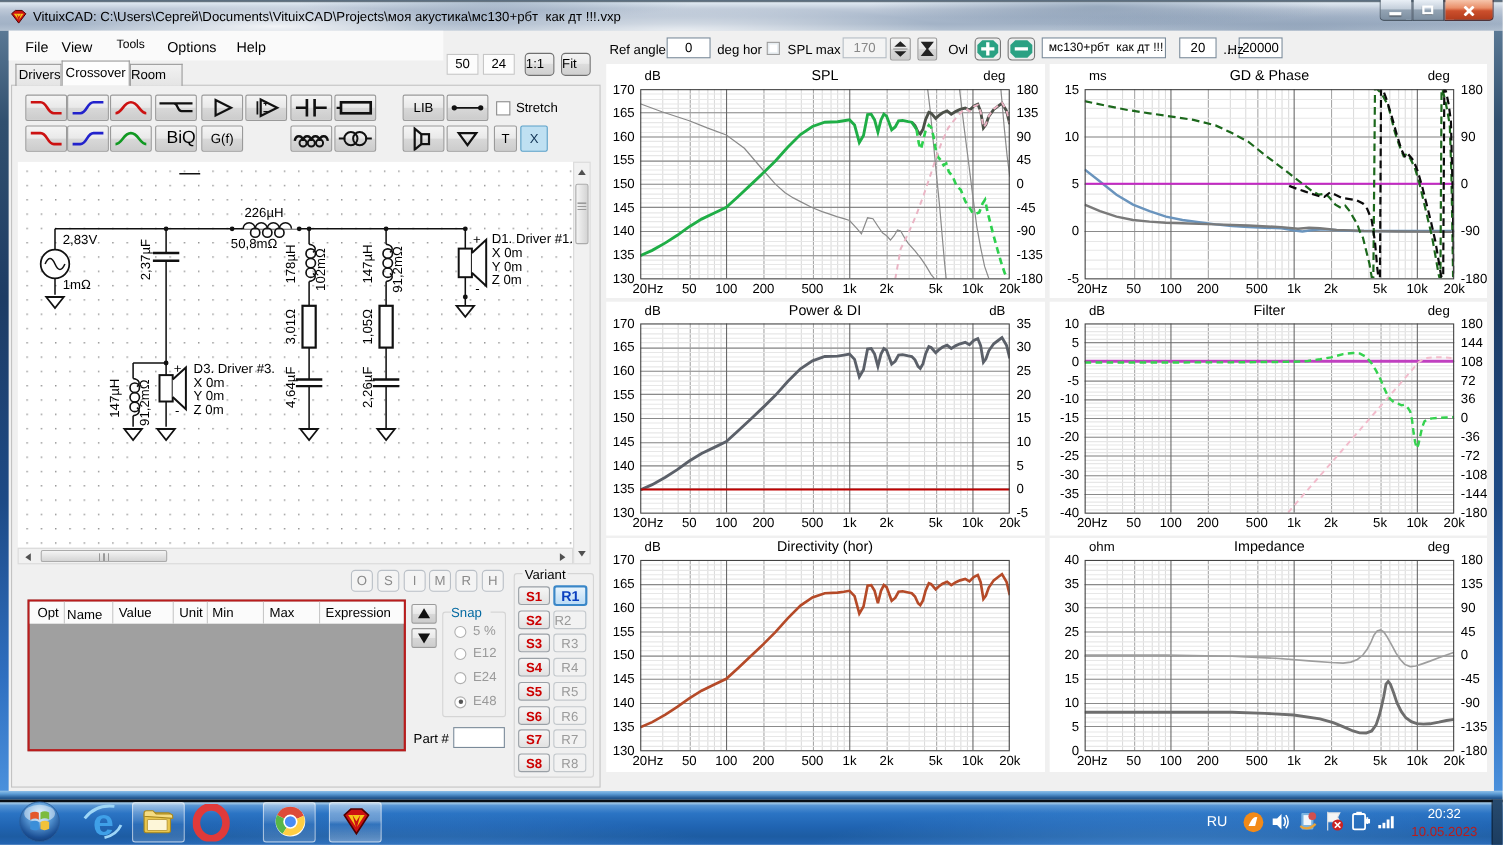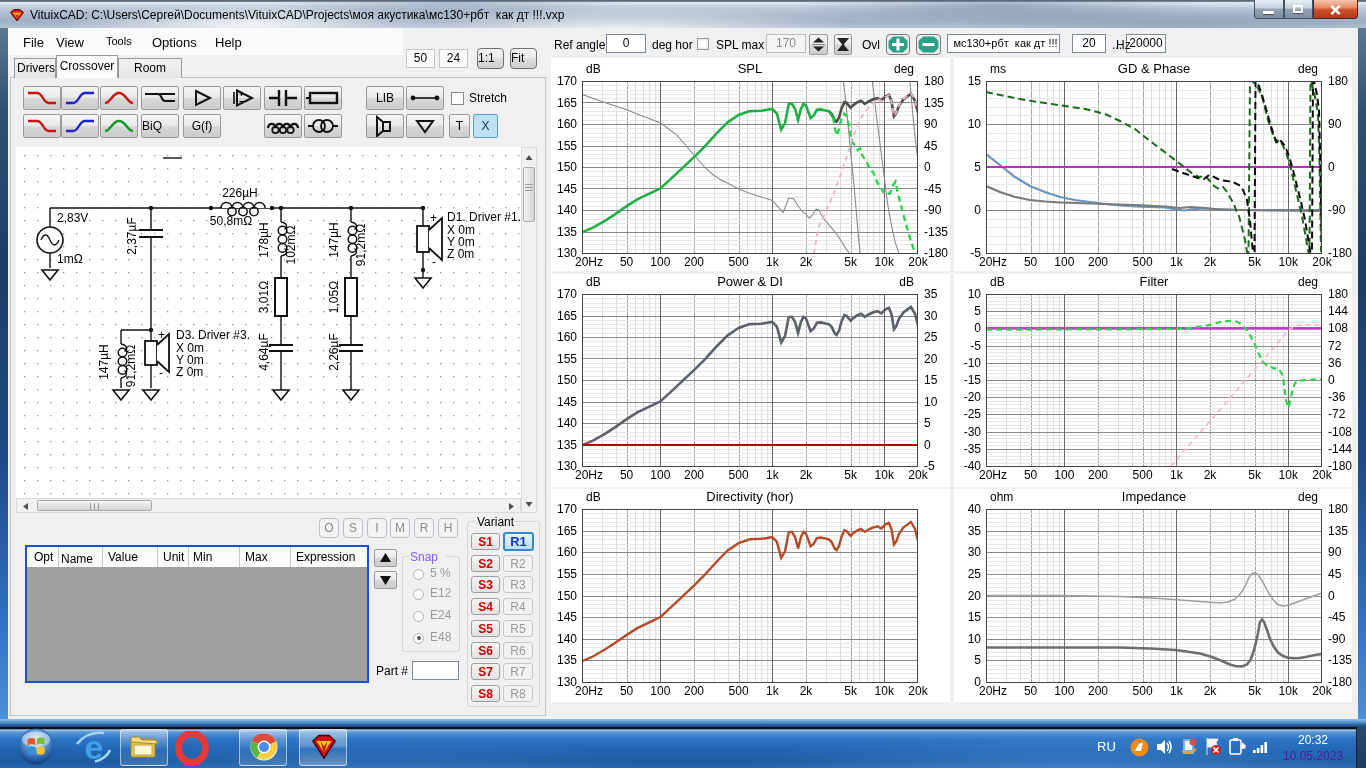--- a/index.html
+++ b/index.html
@@ -76,21 +76,21 @@
   </svg>
 <div class="inp" style="left:947px;top:34px;width:113px;height:19px;text-align:center;padding-left:4px;font-size:11px">мс130+рбт&nbsp; как дт !!!</div>
 <div class="inp" style="left:1072px;top:34px;width:34px;height:19px">20</div>
 <div class="lbl" style="left:1112px;top:38px">...</div>
 <div class="inp" style="left:1126px;top:34px;width:40px;height:19px">20000</div>
 <div class="lbl" style="left:1116px;top:38px">Hz</div>
 
 <div class="abs" style="left:10px;top:77px;width:536px;height:639px;border:1px solid #c3c3c3;background:#f0f0f0"></div>
 <div class="abs" style="left:14px;top:58px;width:42px;height:20px;background:linear-gradient(180deg,#f2f2f2,#e4e4e4);border:1px solid #9a9a9a;border-bottom:none;font-size:12px;text-align:right;line-height:19px">Drivers</div>
 <div class="abs" style="left:56px;top:55px;width:62px;height:23px;background:#fdfdfd;border:1px solid #9a9a9a;border-bottom:none;font-size:12px;text-align:center;line-height:21px;z-index:2">Crossover</div>
-<div class="abs" style="left:118px;top:58px;width:64px;height:20px;background:linear-gradient(180deg,#f2f2f2,#e4e4e4);border:1px solid #9a9a9a;border-bottom:none;font-size:12px;text-align:center;line-height:19px">Room</div>
+<div class="abs" style="left:118px;top:58px;width:48px;height:20px;background:linear-gradient(180deg,#f2f2f2,#e4e4e4);border:1px solid #9a9a9a;border-bottom:none;font-size:12px;text-align:left;line-height:19px">Room</div>
 
 <div class="tbtn" style="left:23px;top:86px;width:38px;height:24px">
     <svg width="36" height="22" viewBox="0 0 36 22" style="display:block;margin:auto;margin-top:0px">
       <path d="M4,6 H13 C19,6 19,16 25,16 H32" stroke="#cc1111" stroke-width="2.4" fill="none"></path>
     </svg>
   </div>
 <div class="tbtn" style="left:61px;top:86px;width:38px;height:24px">
     <svg width="36" height="22" viewBox="0 0 36 22" style="display:block;margin:auto;margin-top:0px">
       <path d="M4,16 H11 C17,16 17,6 23,6 H32" stroke="#2222cc" stroke-width="2.4" fill="none"></path>
     </svg>
@@ -147,21 +147,21 @@
     <svg width="36" height="22" viewBox="0 0 36 22" style="display:block;margin:auto;margin-top:0px">
       <path d="M4,16 H11 C17,16 17,6 23,6 H32" stroke="#2222cc" stroke-width="2.4" fill="none"></path>
     </svg>
   </div>
 <div class="tbtn" style="left:100px;top:114px;width:38px;height:24px">
     <svg width="36" height="22" viewBox="0 0 36 22" style="display:block;margin:auto;margin-top:0px">
       <path d="M4,16 C10,16 11,6 18,6 C25,6 26,16 32,16" stroke="#119922" stroke-width="2.4" fill="none"></path>
     </svg>
   </div>
 <div class="tbtn" style="left:141px;top:114px;width:38px;height:24px">
-    <div style="font-size:12px;line-height:22px;text-align:left">BiQ</div>
+    <div style="font-size:16px;line-height:22px;text-align:right">BiQ</div>
   </div>
 <div class="tbtn" style="left:183px;top:114px;width:38px;height:24px">
     <div style="font-size:12px;line-height:22px;text-align:center">G(f)</div>
   </div>
 <div class="tbtn" style="left:264px;top:114px;width:38px;height:24px">
     <svg width="36" height="22" viewBox="0 0 36 22" style="display:block;margin:auto;margin-top:0px">
       <path d="M3,13 a3.8,5 0 0 1 7.5,0 a3.8,5 0 0 1 7.5,0 a3.8,5 0 0 1 7.5,0 a3.8,5 0 0 1 7.5,0" stroke="#111" stroke-width="2.2" fill="none"></path>
       <circle cx="10.5" cy="15" r="3.2" stroke="#111" stroke-width="1.8" fill="none"></circle>
       <circle cx="18" cy="15" r="3.2" stroke="#111" stroke-width="1.8" fill="none"></circle>
       <circle cx="25.5" cy="15" r="3.2" stroke="#111" stroke-width="1.8" fill="none"></circle>
@@ -305,21 +305,21 @@
     </svg>
 </div>
 
 <div class="abs" style="left:319px;top:518px;width:20px;height:20px;border:1px solid #b9bfc6;border-radius:4px;background:#f4f4f4;color:#8a8a8a;font-size:12px;text-align:center;line-height:19px">O</div>
 <div class="abs" style="left:343px;top:518px;width:20px;height:20px;border:1px solid #b9bfc6;border-radius:4px;background:#f4f4f4;color:#8a8a8a;font-size:12px;text-align:center;line-height:19px">S</div>
 <div class="abs" style="left:367px;top:518px;width:20px;height:20px;border:1px solid #b9bfc6;border-radius:4px;background:#f4f4f4;color:#8a8a8a;font-size:12px;text-align:center;line-height:19px">I</div>
 <div class="abs" style="left:390px;top:518px;width:20px;height:20px;border:1px solid #b9bfc6;border-radius:4px;background:#f4f4f4;color:#8a8a8a;font-size:12px;text-align:center;line-height:19px">M</div>
 <div class="abs" style="left:414px;top:518px;width:20px;height:20px;border:1px solid #b9bfc6;border-radius:4px;background:#f4f4f4;color:#8a8a8a;font-size:12px;text-align:center;line-height:19px">R</div>
 <div class="abs" style="left:438px;top:518px;width:20px;height:20px;border:1px solid #b9bfc6;border-radius:4px;background:#f4f4f4;color:#8a8a8a;font-size:12px;text-align:center;line-height:19px">H</div>
 
-<div class="abs" style="left:25px;top:545px;width:344px;height:138px;background:#a0a0a0;border:2px solid #1d4ed8">
+<div class="abs" style="left:25px;top:545px;width:344px;height:138px;background:#a0a0a0;border:2px solid #b91c1c">
  <div class="abs" style="left:0;top:0;width:340px;height:20px;background:#fbfbfb"></div>
  <div class="lbl" style="left:7px;top:3px">Opt</div>
  <div class="lbl" style="left:34px;top:5px">Name</div>
  <div class="lbl" style="left:81px;top:3px">Value</div>
  <div class="lbl" style="left:136px;top:3px">Unit</div>
  <div class="lbl" style="left:166px;top:3px">Min</div>
  <div class="lbl" style="left:218px;top:3px">Max</div>
  <div class="lbl" style="left:269px;top:3px">Expression</div>
  <div class="abs" style="left:31px;top:0;width:1px;height:20px;background:#c8c8c8"></div>
  <div class="abs" style="left:75px;top:0;width:1px;height:20px;background:#c8c8c8"></div>
@@ -330,21 +330,21 @@
 </div>
 
 <div class="tbtn" style="left:374px;top:549px;width:23px;height:18px"><svg width="21" height="16">
       <path d="M10.5,3 L16,12 L5,12 Z" fill="#111"></path>
     </svg></div>
 <div class="tbtn" style="left:374px;top:571px;width:23px;height:18px"><svg width="21" height="16">
       <path d="M10.5,13 L16,4 L5,4 Z" fill="#111"></path>
     </svg></div>
 
 <div class="abs" style="left:402px;top:556px;width:58px;height:96px;border:1px solid #d5d5d5;border-radius:3px"></div>
-<div class="abs" style="left:410px;top:550px;width:36px;background:#f0f0f0;font-size:12px;color:#8b5cf6;position:absolute">Snap</div>
+<div class="abs" style="left:410px;top:550px;width:36px;background:#f0f0f0;font-size:12px;color:#0369a1;position:absolute">Snap</div>
 
 <div class="abs" style="left:413px;top:568.5px;width:11px;height:11px;border:1px solid #b0b0b0;border-radius:50%;background:#fff"></div>
 <div class="lbl" style="left:430px;top:566px;color:#9a9a9a">5 %</div>
 <div class="abs" style="left:413px;top:588.5px;width:11px;height:11px;border:1px solid #b0b0b0;border-radius:50%;background:#fff"></div>
 <div class="lbl" style="left:430px;top:586px;color:#9a9a9a">E12</div>
 <div class="abs" style="left:413px;top:610.5px;width:11px;height:11px;border:1px solid #b0b0b0;border-radius:50%;background:#fff"></div>
 <div class="lbl" style="left:430px;top:608px;color:#9a9a9a">E24</div>
 <div class="abs" style="left:413px;top:632.5px;width:11px;height:11px;border:1px solid #b0b0b0;border-radius:50%;background:#fff">
     <div style="position:absolute;left:2.5px;top:2.5px;width:4px;height:4px;border-radius:50%;background:#555"></div>
   </div>
@@ -352,21 +352,21 @@
 
 <div class="lbl" style="left:376px;top:664px">Part #</div>
 <div class="inp" style="left:412px;top:661px;width:47px;height:19px"></div>
 
 <div class="abs" style="left:467px;top:521px;width:73px;height:186px;border:1px solid #d5d5d5;border-radius:3px"></div>
 <div class="abs" style="left:475px;top:515px;font-size:12px;color:#000;position:absolute;background:#f0f0f0;padding:0 2px">Variant</div>
 
 <div class="abs" style="left:471px;top:533px;width:29px;height:17px;background:linear-gradient(180deg,#f6f6f6,#e2e2e2);border:1px solid #9aa0a6;border-radius:3px;color:#c00;font-size:12px;font-weight:bold;text-align:center;line-height:16px">S1</div>
 <div class="abs" style="left:503px;top:532px;width:31px;height:19px;background:linear-gradient(180deg,#e8f4fd,#bcdcf5);border:2px solid #3a87c8;border-radius:3px;color:#0a3fbf;font-size:13px;font-weight:bold;text-align:center;line-height:15px">R1</div>
 <div class="abs" style="left:471px;top:555px;width:29px;height:17px;background:linear-gradient(180deg,#f6f6f6,#e2e2e2);border:1px solid #9aa0a6;border-radius:3px;color:#c00;font-size:12px;font-weight:bold;text-align:center;line-height:16px">S2</div>
-<div class="abs" style="left:503px;top:555px;width:30px;height:17px;background:#f2f2f2;border:1px solid #c3c8cc;border-radius:3px;color:#9a9a9a;font-size:12px;text-align:center;line-height:16px">R2</div>
+<div class="abs" style="left:503px;top:555px;width:30px;height:17px;background:#f2f2f2;border:1px solid #c3c8cc;border-radius:3px;color:#9a9a9a;font-size:12px;text-align:left;line-height:16px">R2</div>
 <div class="abs" style="left:471px;top:576px;width:29px;height:17px;background:linear-gradient(180deg,#f6f6f6,#e2e2e2);border:1px solid #9aa0a6;border-radius:3px;color:#c00;font-size:12px;font-weight:bold;text-align:center;line-height:16px">S3</div>
 <div class="abs" style="left:503px;top:576px;width:30px;height:17px;background:#f2f2f2;border:1px solid #c3c8cc;border-radius:3px;color:#9a9a9a;font-size:12px;text-align:center;line-height:16px">R3</div>
 <div class="abs" style="left:471px;top:598px;width:29px;height:17px;background:linear-gradient(180deg,#f6f6f6,#e2e2e2);border:1px solid #9aa0a6;border-radius:3px;color:#c00;font-size:12px;font-weight:bold;text-align:center;line-height:16px">S4</div>
 <div class="abs" style="left:503px;top:598px;width:30px;height:17px;background:#f2f2f2;border:1px solid #c3c8cc;border-radius:3px;color:#9a9a9a;font-size:12px;text-align:center;line-height:16px">R4</div>
 <div class="abs" style="left:471px;top:620px;width:29px;height:17px;background:linear-gradient(180deg,#f6f6f6,#e2e2e2);border:1px solid #9aa0a6;border-radius:3px;color:#c00;font-size:12px;font-weight:bold;text-align:center;line-height:16px">S5</div>
 <div class="abs" style="left:503px;top:620px;width:30px;height:17px;background:#f2f2f2;border:1px solid #c3c8cc;border-radius:3px;color:#9a9a9a;font-size:12px;text-align:center;line-height:16px">R5</div>
 <div class="abs" style="left:471px;top:642px;width:29px;height:17px;background:linear-gradient(180deg,#f6f6f6,#e2e2e2);border:1px solid #9aa0a6;border-radius:3px;color:#c00;font-size:12px;font-weight:bold;text-align:center;line-height:16px">S6</div>
 <div class="abs" style="left:503px;top:642px;width:30px;height:17px;background:#f2f2f2;border:1px solid #c3c8cc;border-radius:3px;color:#9a9a9a;font-size:12px;text-align:center;line-height:16px">R6</div>
 <div class="abs" style="left:471px;top:663px;width:29px;height:17px;background:linear-gradient(180deg,#f6f6f6,#e2e2e2);border:1px solid #9aa0a6;border-radius:3px;color:#c00;font-size:12px;font-weight:bold;text-align:center;line-height:16px">S7</div>
 <div class="abs" style="left:503px;top:663px;width:30px;height:17px;background:#f2f2f2;border:1px solid #c3c8cc;border-radius:3px;color:#9a9a9a;font-size:12px;text-align:center;line-height:16px">R7</div>
@@ -1126,14 +1126,14 @@
     <path d="M13,9 H17 M15,6 V8 M15,10 V12" stroke="#fff" stroke-width="1.6"></path>
     <rect x="13.5" y="7.5" width="4" height="4" fill="#fff"></rect>
   </svg>
 <svg class="abs" style="left:1252px;top:738px" width="18" height="17" viewBox="0 0 18 17">
     <rect x="1" y="12" width="2.6" height="3" fill="#fff"></rect>
     <rect x="4.8" y="10" width="2.6" height="5" fill="#fff"></rect>
     <rect x="8.6" y="7" width="2.6" height="8" fill="#fff"></rect>
     <rect x="12.4" y="4" width="2.6" height="11" fill="#fff"></rect>
   </svg>
 <div class="abs" style="left:1290px;top:733px;width:46px;text-align:center;font-size:12px;color:#fff">20:32</div>
-<div class="abs" style="left:1283px;top:749px;width:60px;text-align:center;font-size:12px;color:#4c1d95">10.05.2023</div>
+<div class="abs" style="left:1283px;top:749px;width:60px;text-align:center;font-size:12px;color:#b91c1c">10.05.2023</div>
 <div class="abs" style="left:1356px;top:727px;width:10px;height:41px;background:linear-gradient(180deg,#274a6e,#1c3d61);border-left:1px solid #0a1929"></div>
 
 </body></html>

